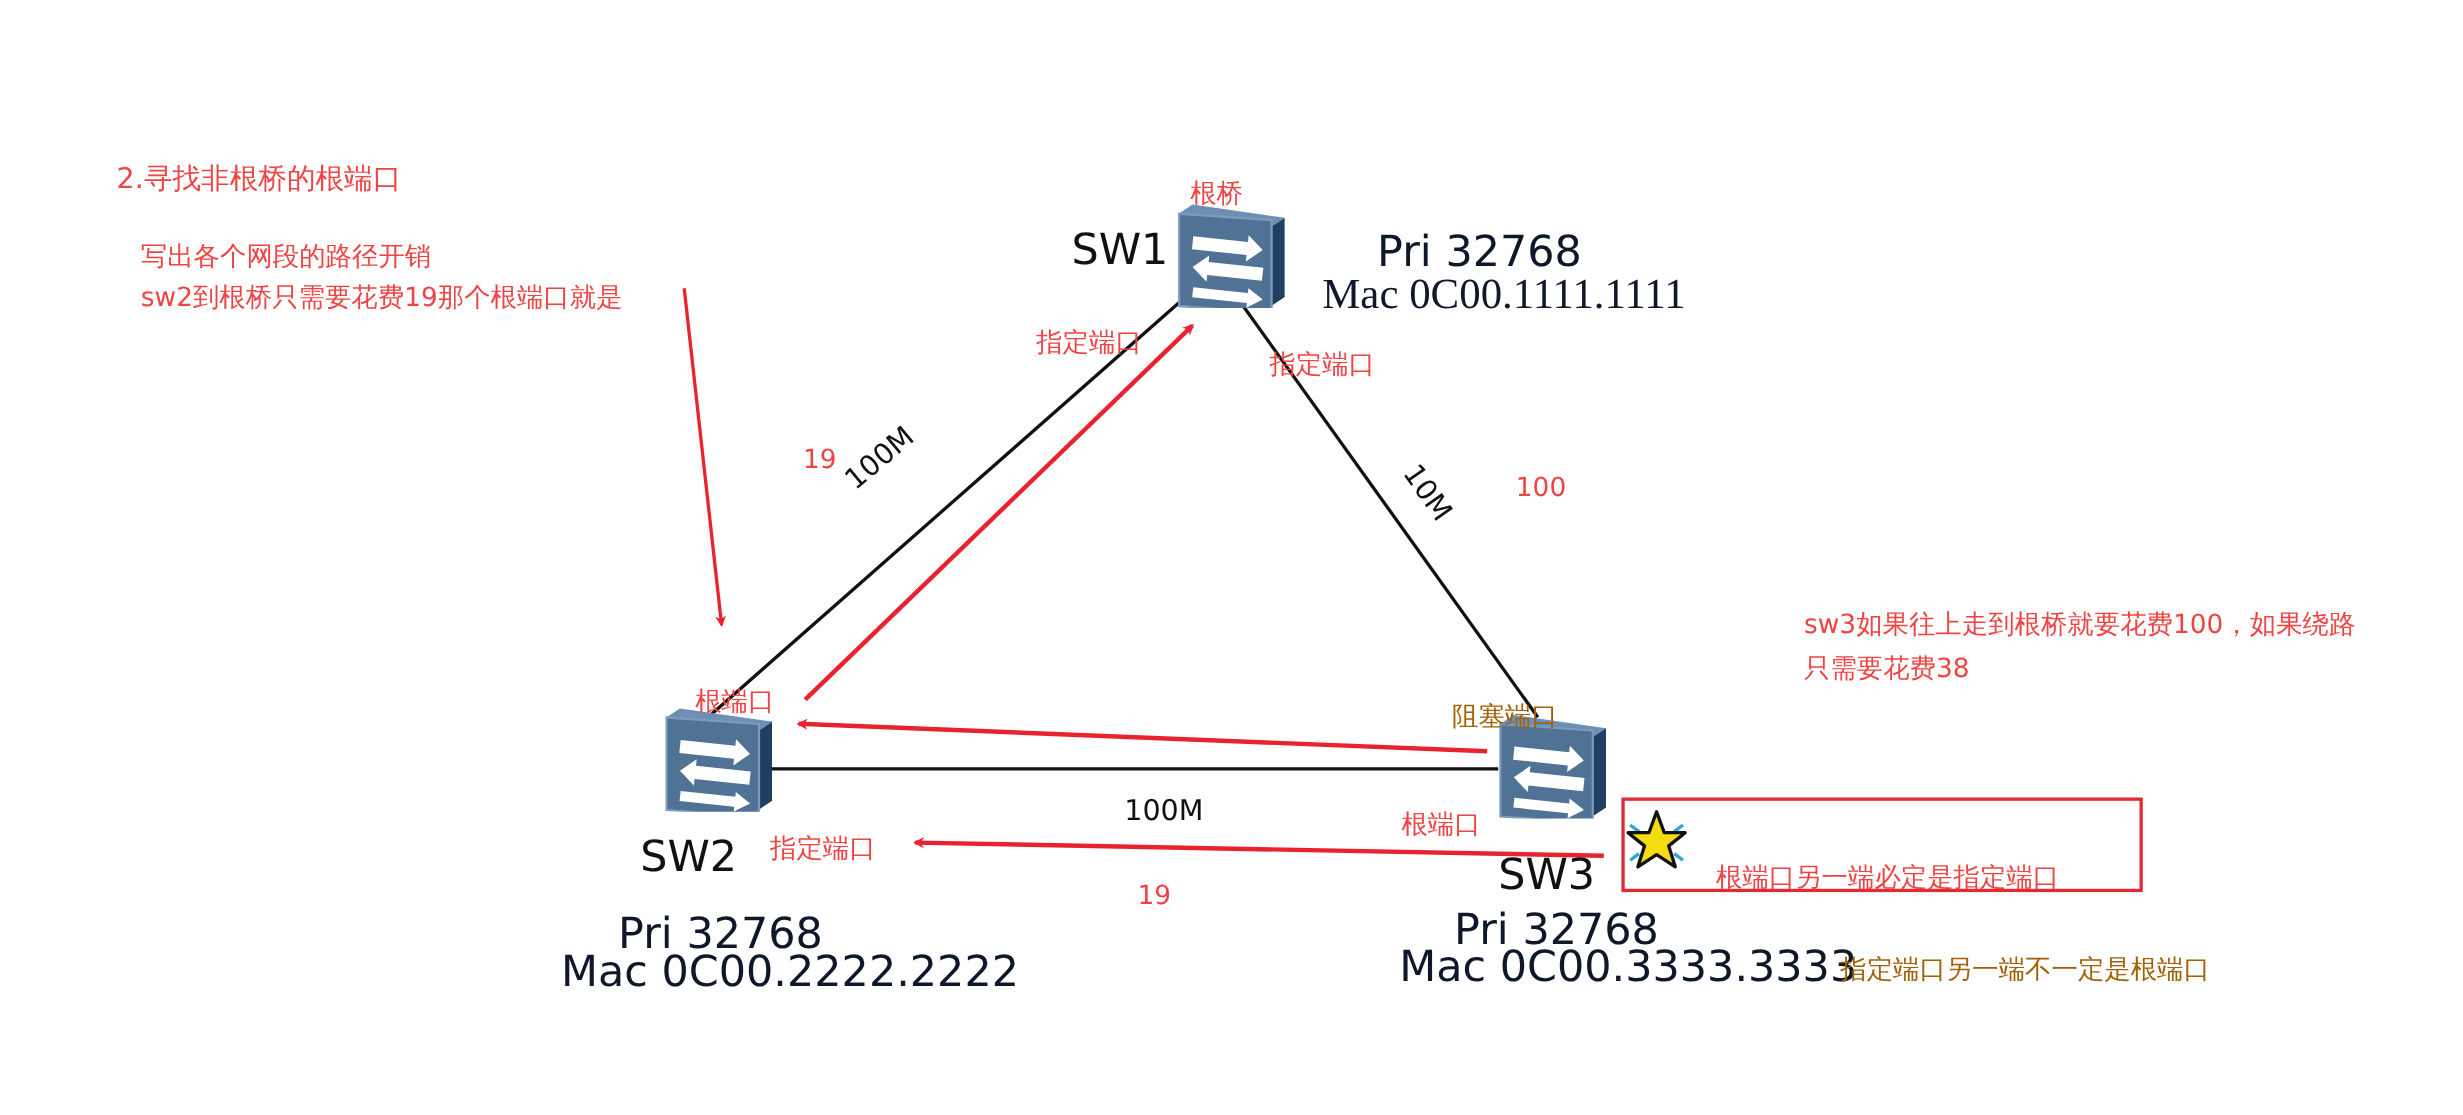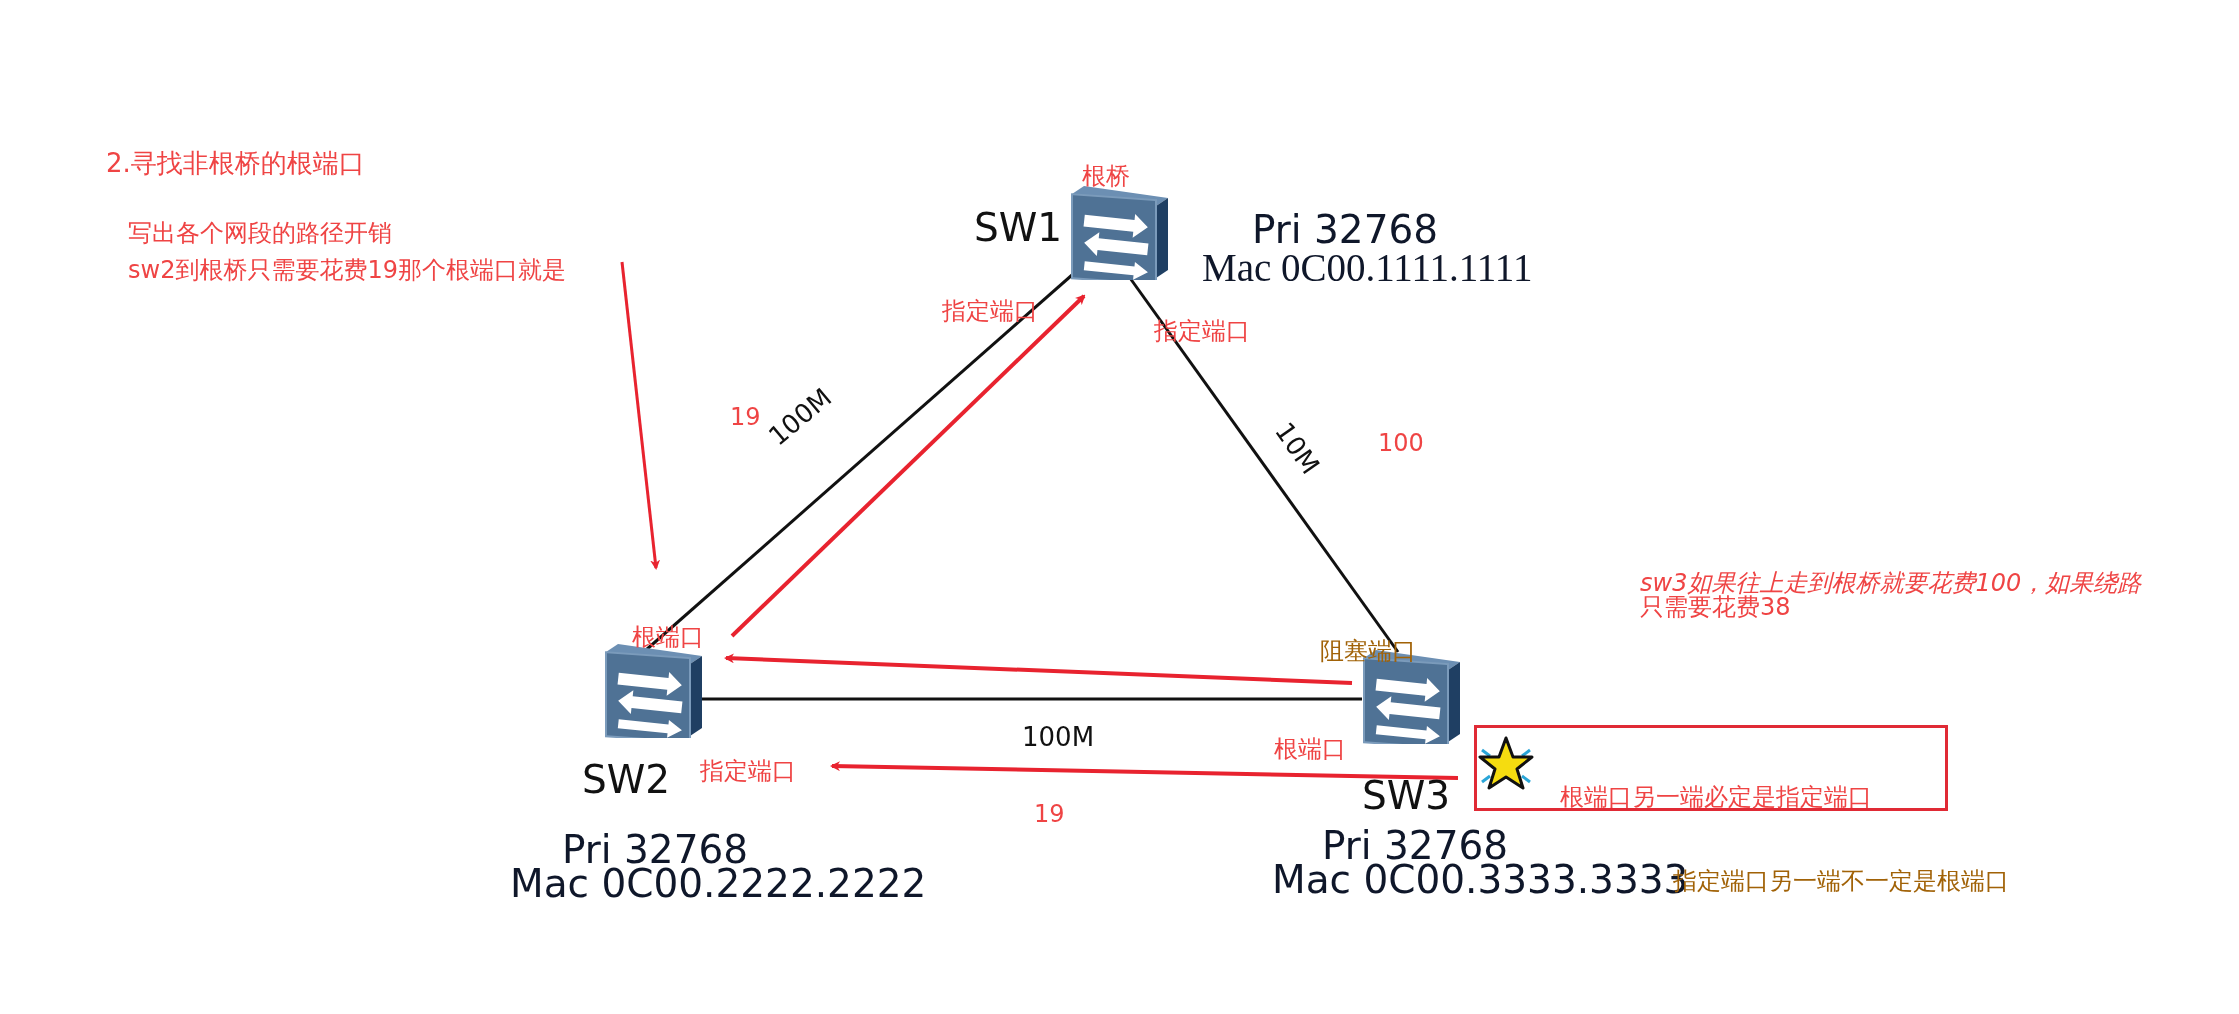--- a/index.html
+++ b/index.html
@@ -103,18 +103,18 @@
 <div class="t black fs30" style="left:582px;top:760px;">SW2</div>
 <div class="t gray fs30 center" style="left:505px;top:830px;width:300px;">Pri 32768</div>
 <div class="t gray fs30" style="left:510px;top:864px;">Mac 0C00.2222.2222</div>
 
 <div class="t green fs24" style="left:1320px;top:612px;">阻塞端口</div>
 <div class="t red fs24" style="left:1274px;top:710px;">根端口</div>
 <div class="t black fs30" style="left:1362px;top:776px;">SW3</div>
 <div class="t gray fs30 center" style="left:1265px;top:826px;width:300px;">Pri 32768</div>
 <div class="t gray fs30" style="left:1272px;top:860px;">Mac 0C00.3333.3333</div>
 
-<div class="t red fs24" style="left:1640px;top:544px;font-style:italic;">sw3如果往上走到根桥就要花费100，如果绕路</div>
+<div class="t red fs24" style="left:1640px;top:528px;">sw3如果往上走到根桥就要花费100，如果绕路</div>
 <div class="t red fs24" style="left:1640px;top:568px;">只需要花费38</div>
 
 <div class="note-box"></div>
 <div class="t red fs24" style="left:1560px;top:758px;">根端口另一端必定是指定端口</div>
 <div class="t green fs24" style="left:1673px;top:842px;">指定端口另一端不一定是根端口</div>
 
 </body></html>

